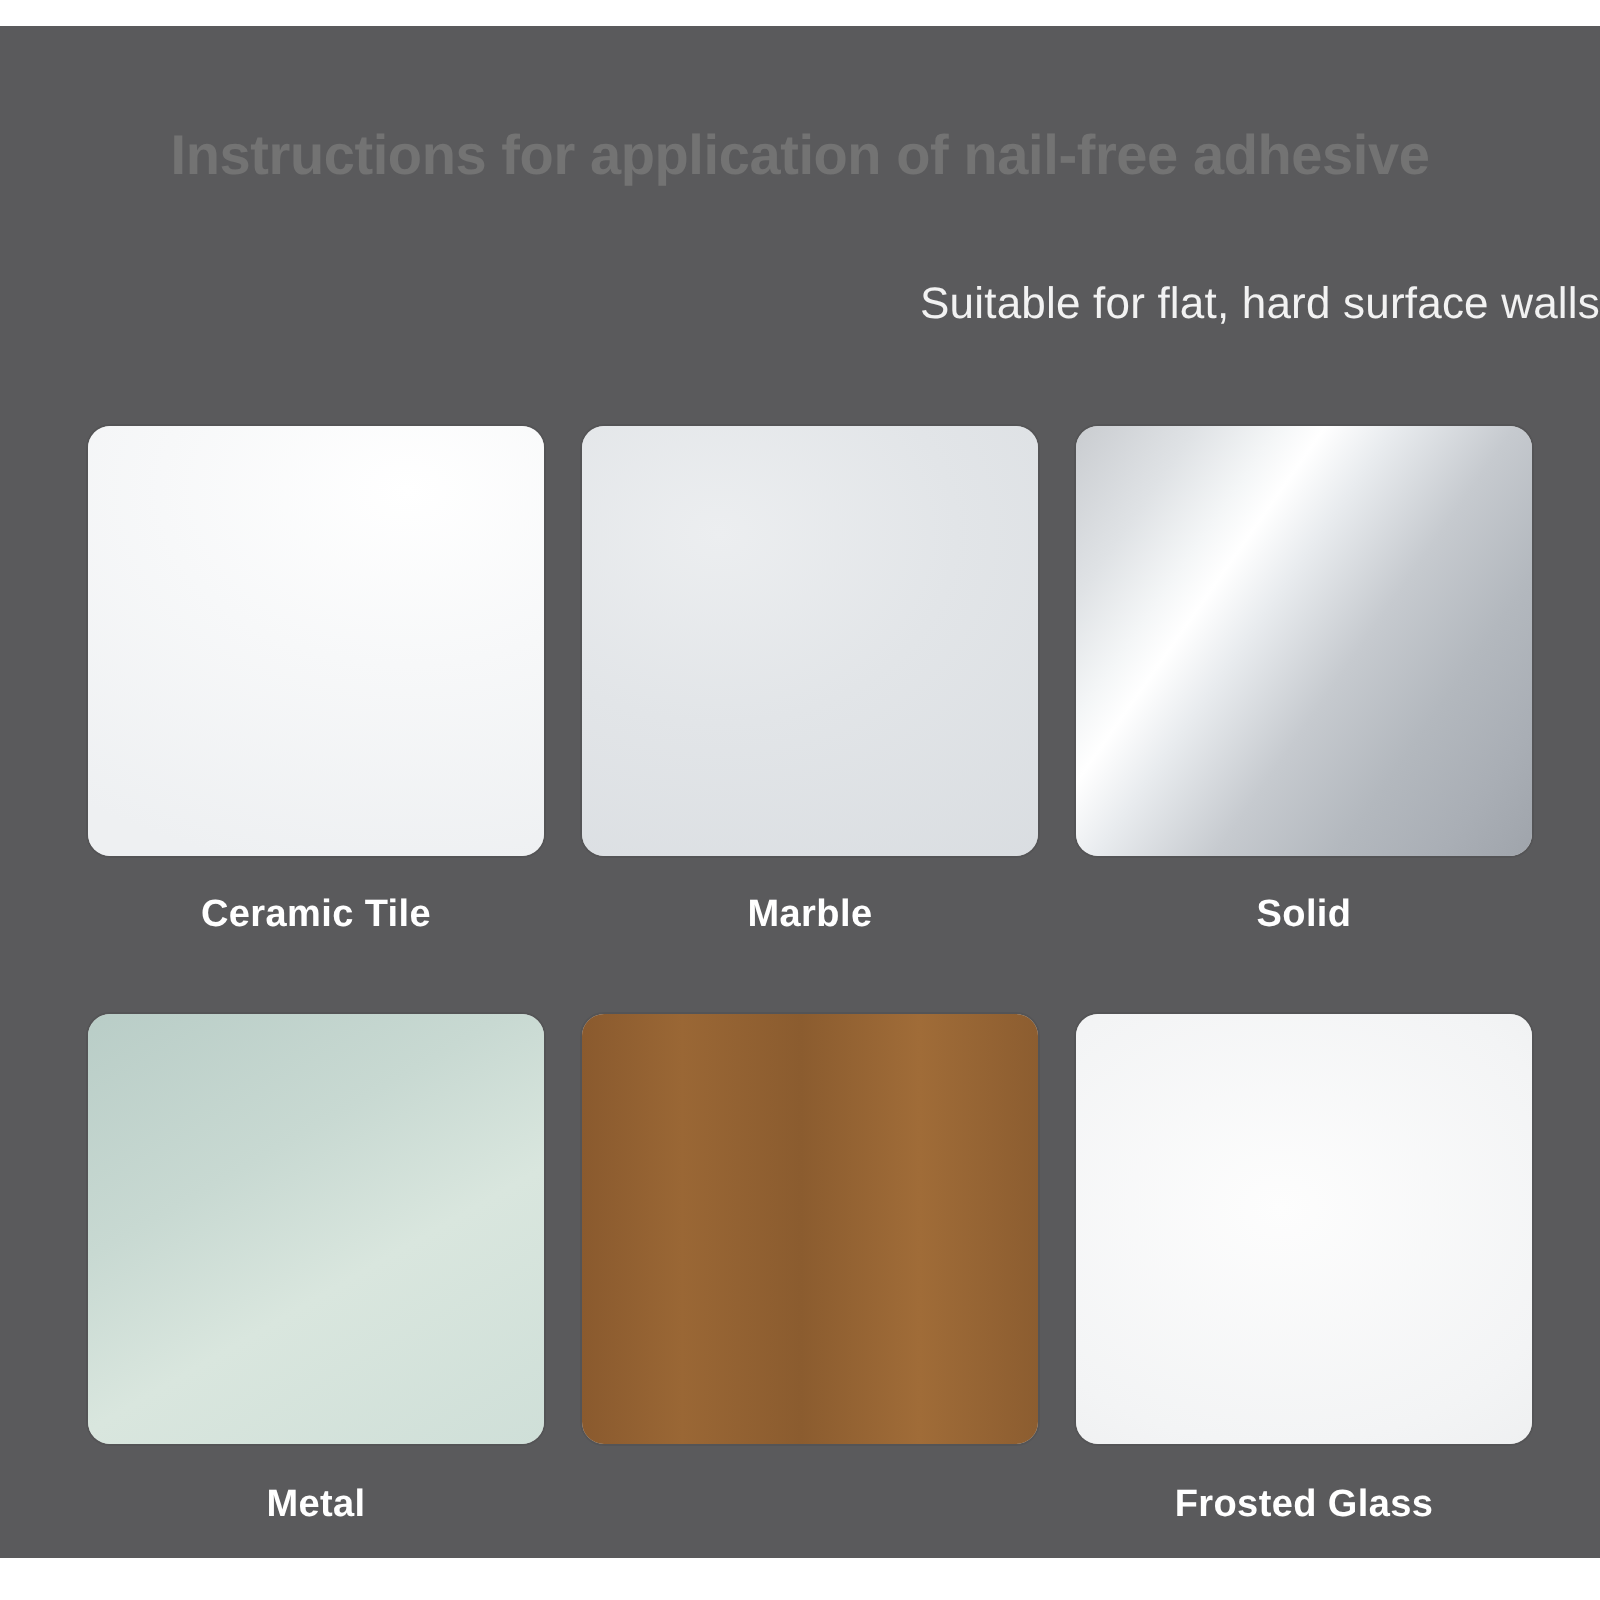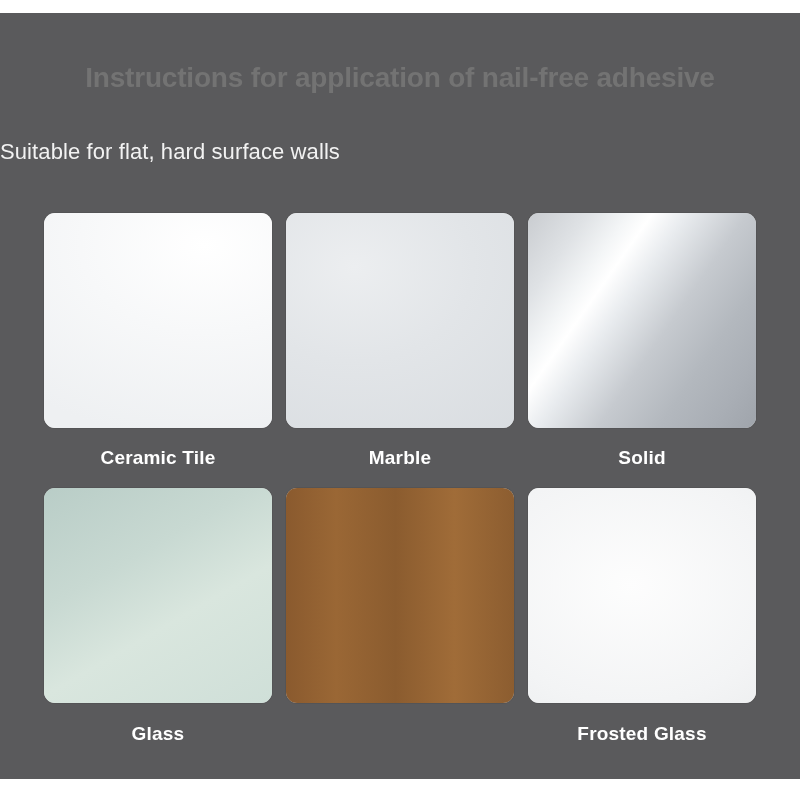--- a/index.html
+++ b/index.html
@@ -41,39 +41,40 @@
     font-weight: bold;
     letter-spacing: -0.2px;
     white-space: nowrap;
   }
 
   .subtitle {
     position: absolute;
     left: 0;
     top: 139px;
     width: 800px;
-    text-align: left;
+    text-align: right;
     color: #f2f2f2;
     font-size: 22px;
     font-weight: normal;
     letter-spacing: 0.1px;
     white-space: nowrap;
   }
 
   
   .grid {
     position: absolute;
     left: 44px;
     top: 213px;
     width: 712px;
     display: grid;
     grid-template-columns: repeat(3, 228px);
     grid-template-rows: auto auto;
     column-gap: 14px;
     row-gap: 0px;
+    gap: 19px;
   }
 
   .cell {
     width: 228px;
   }
 
   .swatch {
     position: relative;
     width: 228px;
     height: 215px;
@@ -200,21 +201,21 @@
         <div class="layer bokeh"></div>
         <div class="streak s1"></div>
         <div class="streak s2"></div>
         <div class="streak s3"></div>
         <div class="below"></div>
         <div class="edge2"></div>
         <div class="edge">
           <div class="edge-glow"></div>
         </div>
       </div>
-      <div class="caption">Glass</div>
+      <div class="caption">Metal</div>
     </div>
 
     <div class="cell row2">
       <div class="swatch">
         <div class="layer tex-wood"></div>
         <div class="layer grain"></div>
         <div class="layer bands"></div>
         <div class="layer shade"></div>
       </div>
     </div>

